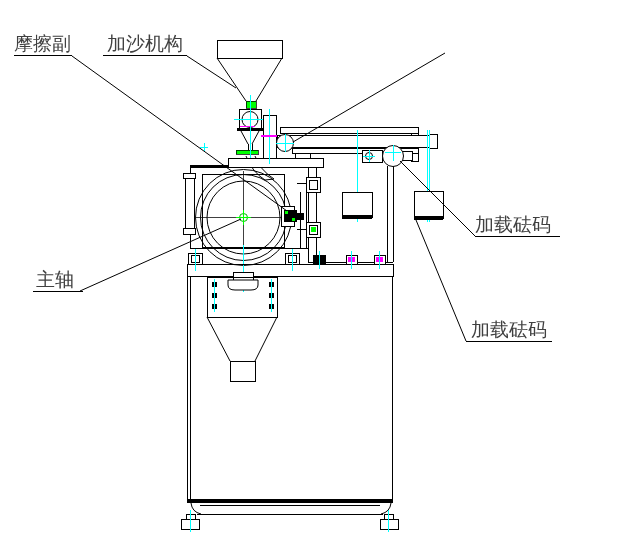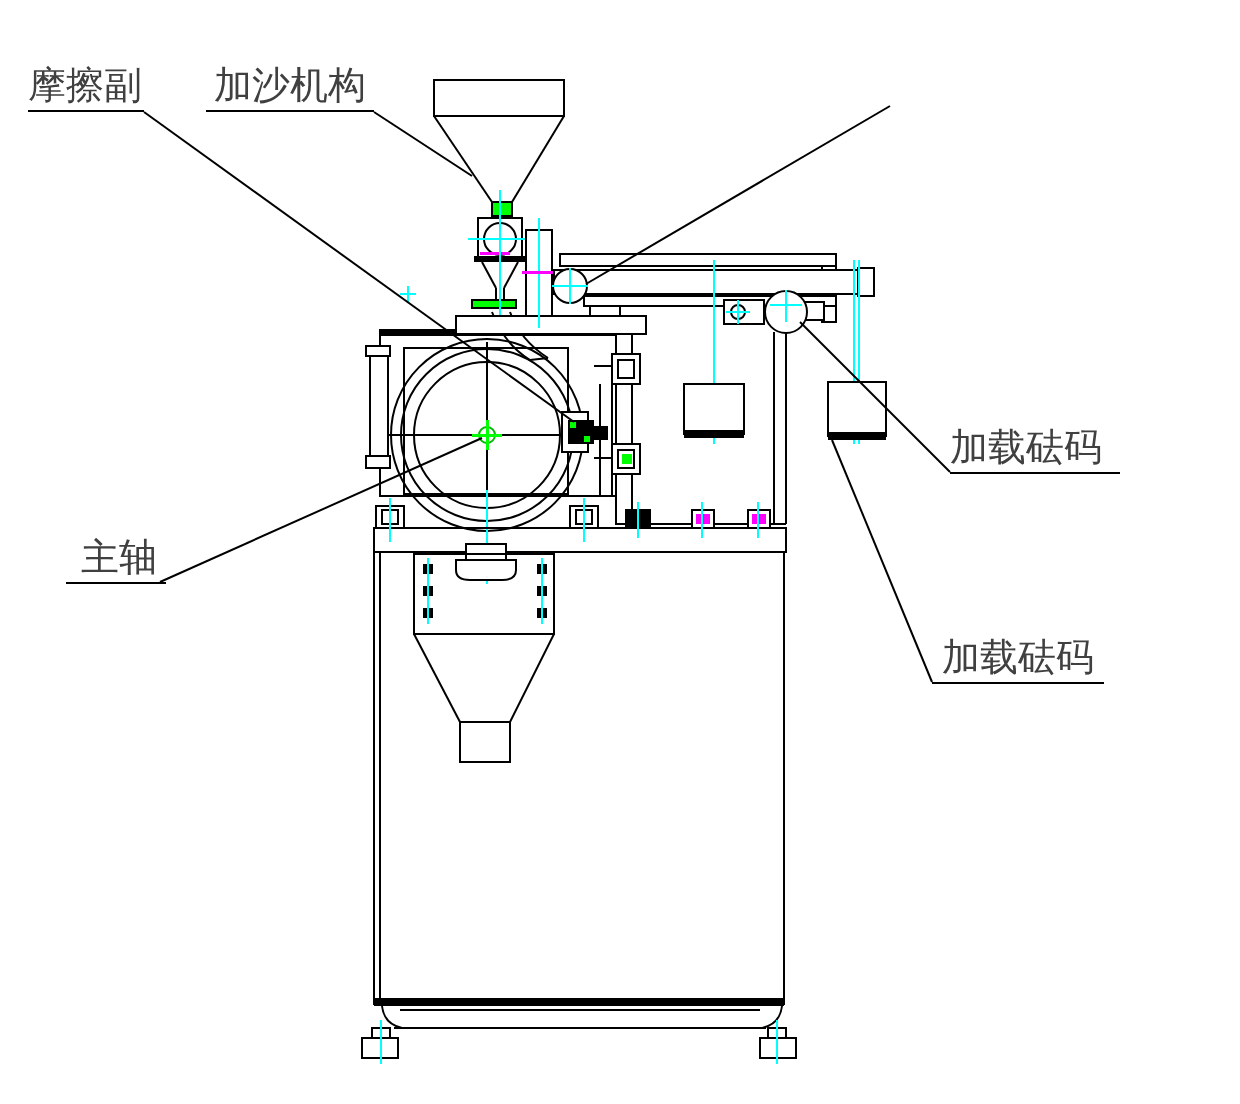--- a/index.html
+++ b/index.html
@@ -234,15 +234,15 @@
 
   <div class="cad-label" style="left:14px;top:32px;width:58px;">摩擦副</div>
 
   <div class="cad-label" style="left:103px;top:32px;width:84px;text-align:center;">加沙机构</div>
 
 
   <div class="cad-label" style="left:475px;top:213px;width:85px;">加载砝码</div>
 
   <div class="cad-label" style="left:466px;top:318px;width:86px;text-align:center;">加载砝码</div>
 
-  <div class="cad-label" style="left:33px;top:268px;width:47px;padding-left:3px;text-align:center;">主轴</div>
+  <div class="cad-label" style="left:33px;top:268px;width:47px;padding-left:3px;">主轴</div>
 
 </div>
 
 </body></html>

